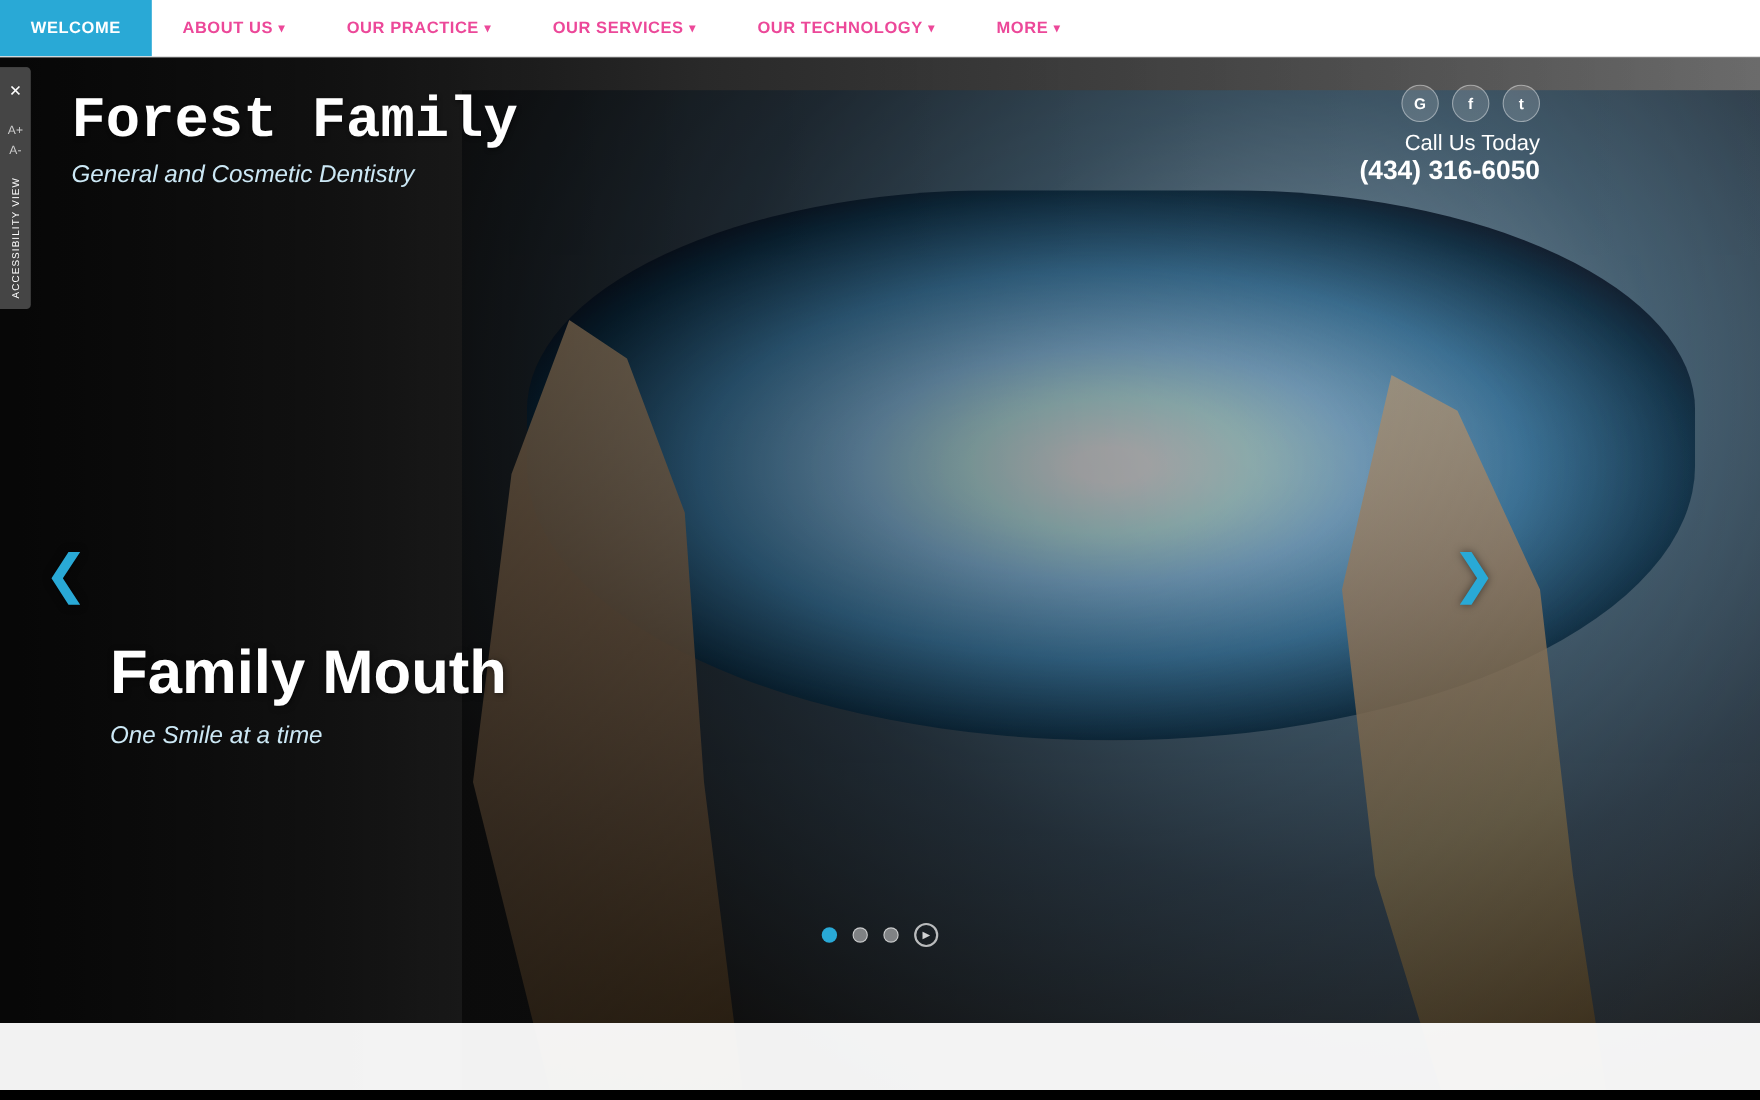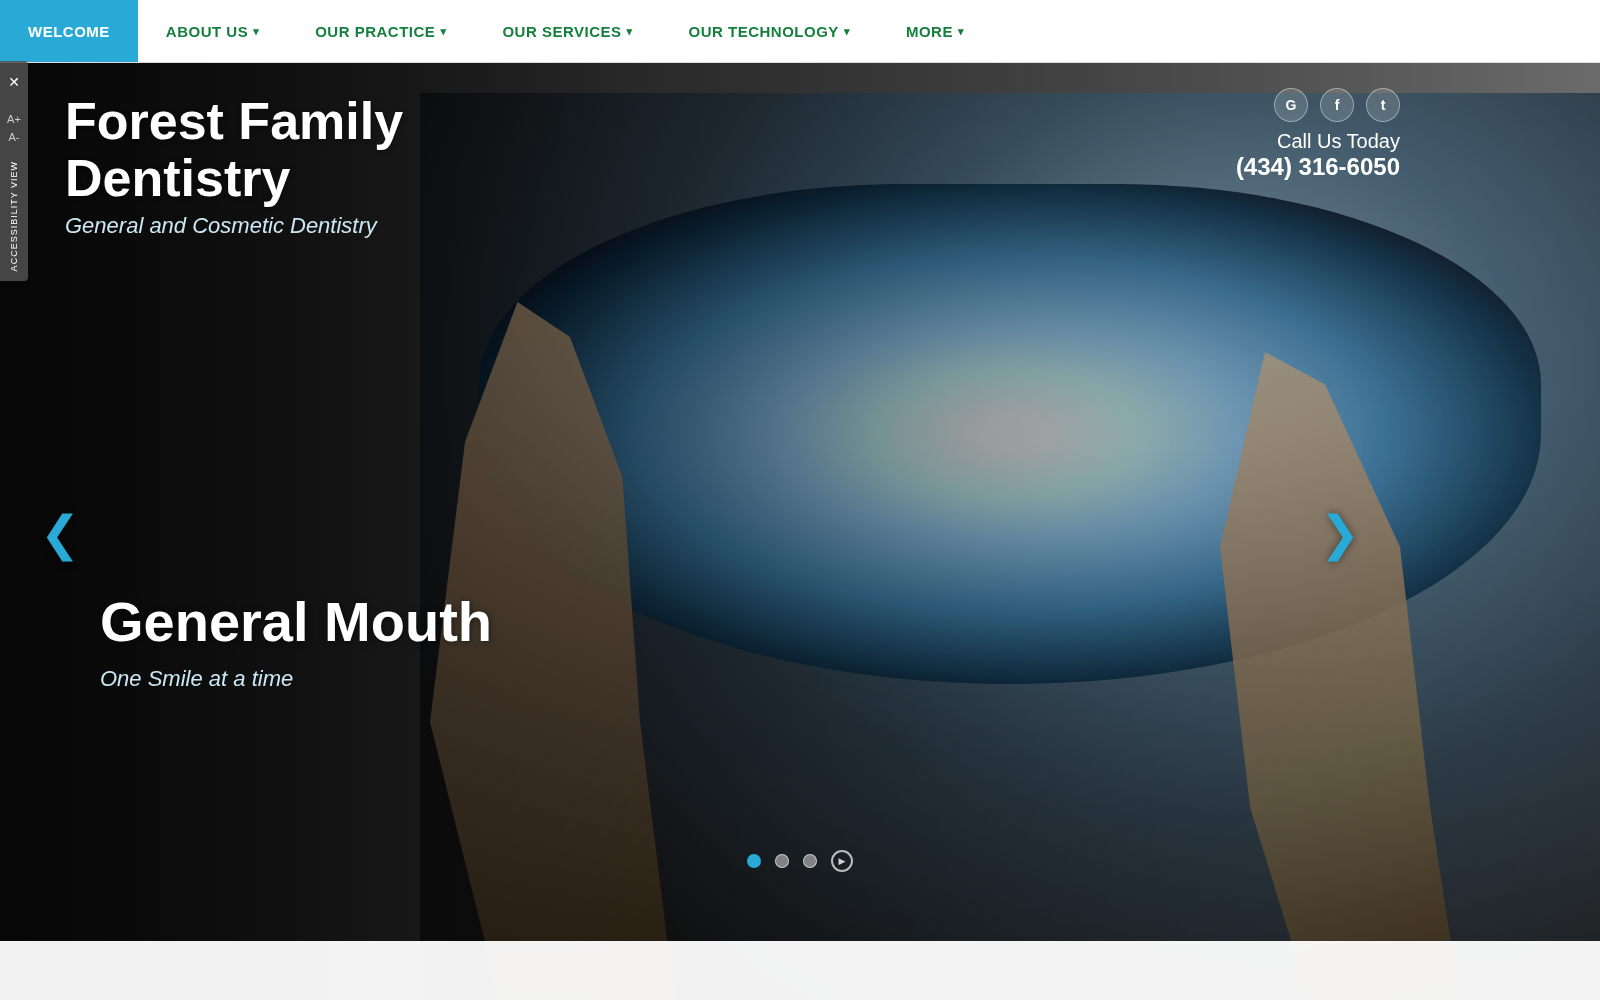--- a/index.html
+++ b/index.html
@@ -2,35 +2,35 @@
 <html><head>
   <meta charset="utf-8">
   <style>
     * { margin: 0; padding: 0; box-sizing: border-box; }
     body { font-family: Arial, sans-serif; width: 1600px; height: 1000px; overflow: hidden; background: #000; }
 
     
     nav {
       display: flex;
       align-items: stretch;
-      height: 63px;
+      height: 52px;
       background: #fff;
       border-bottom: 1px solid #ddd;
       position: relative;
       z-index: 100;
     }
     .nav-item {
       display: flex;
       align-items: center;
       padding: 0 28px;
       font-size: 15px;
       font-weight: 600;
       letter-spacing: 0.5px;
       cursor: pointer;
-      color: #15803d;
+      color: #ec4899;
       white-space: nowrap;
       text-transform: uppercase;
     }
     .nav-item.active {
       background: #29a9d6;
       color: #fff;
     }
     .nav-item .arrow {
       margin-left: 5px;
       font-size: 11px;
@@ -151,20 +151,21 @@
       top: 30px;
       left: 65px;
       z-index: 10;
     }
     .practice-name {
       font-size: 52px;
       font-weight: 700;
       color: #fff;
       line-height: 1.1;
       text-shadow: 1px 1px 4px rgba(0,0,0,0.5);
+      font-family: Liberation Mono, monospace;
     }
     .practice-subtitle {
       font-size: 22px;
       color: #cce8f5;
       margin-top: 6px;
       font-style: italic;
     }
 
     
     .contact-social {
@@ -349,21 +350,20 @@
     <div class="acc-icons">
       <span class="acc-icon">A+</span>
       <span class="acc-icon">A-</span>
     </div>
     <span class="acc-label">Accessibility View</span>
   </div>
 
   <div class="practice-info">
     <div class="practice-name">
       <span>Forest Family</span><br>
-      <span>Dentistry</span>
     </div>
     <div class="practice-subtitle">General and Cosmetic Dentistry</div>
   </div>
 
   <div class="contact-social">
     <div class="social-icons">
       <div class="social-icon">
         <span>G</span>
       </div>
       <div class="social-icon">
@@ -371,21 +371,21 @@
       </div>
       <div class="social-icon">
         <span>t</span>
       </div>
     </div>
     <div class="call-label">Call Us Today</div>
     <div class="phone-number">(434) 316-6050</div>
   </div>
 
   <div class="hero-text">
-    <div class="hero-headline">General Mouth</div>
+    <div class="hero-headline">Family Mouth</div>
     <div class="hero-subheadline">One Smile at a time</div>
   </div>
 
   <div class="carousel-prev">
     <span>❮</span>
   </div>
 
   <div class="carousel-next">
     <span>❯</span>
   </div>

